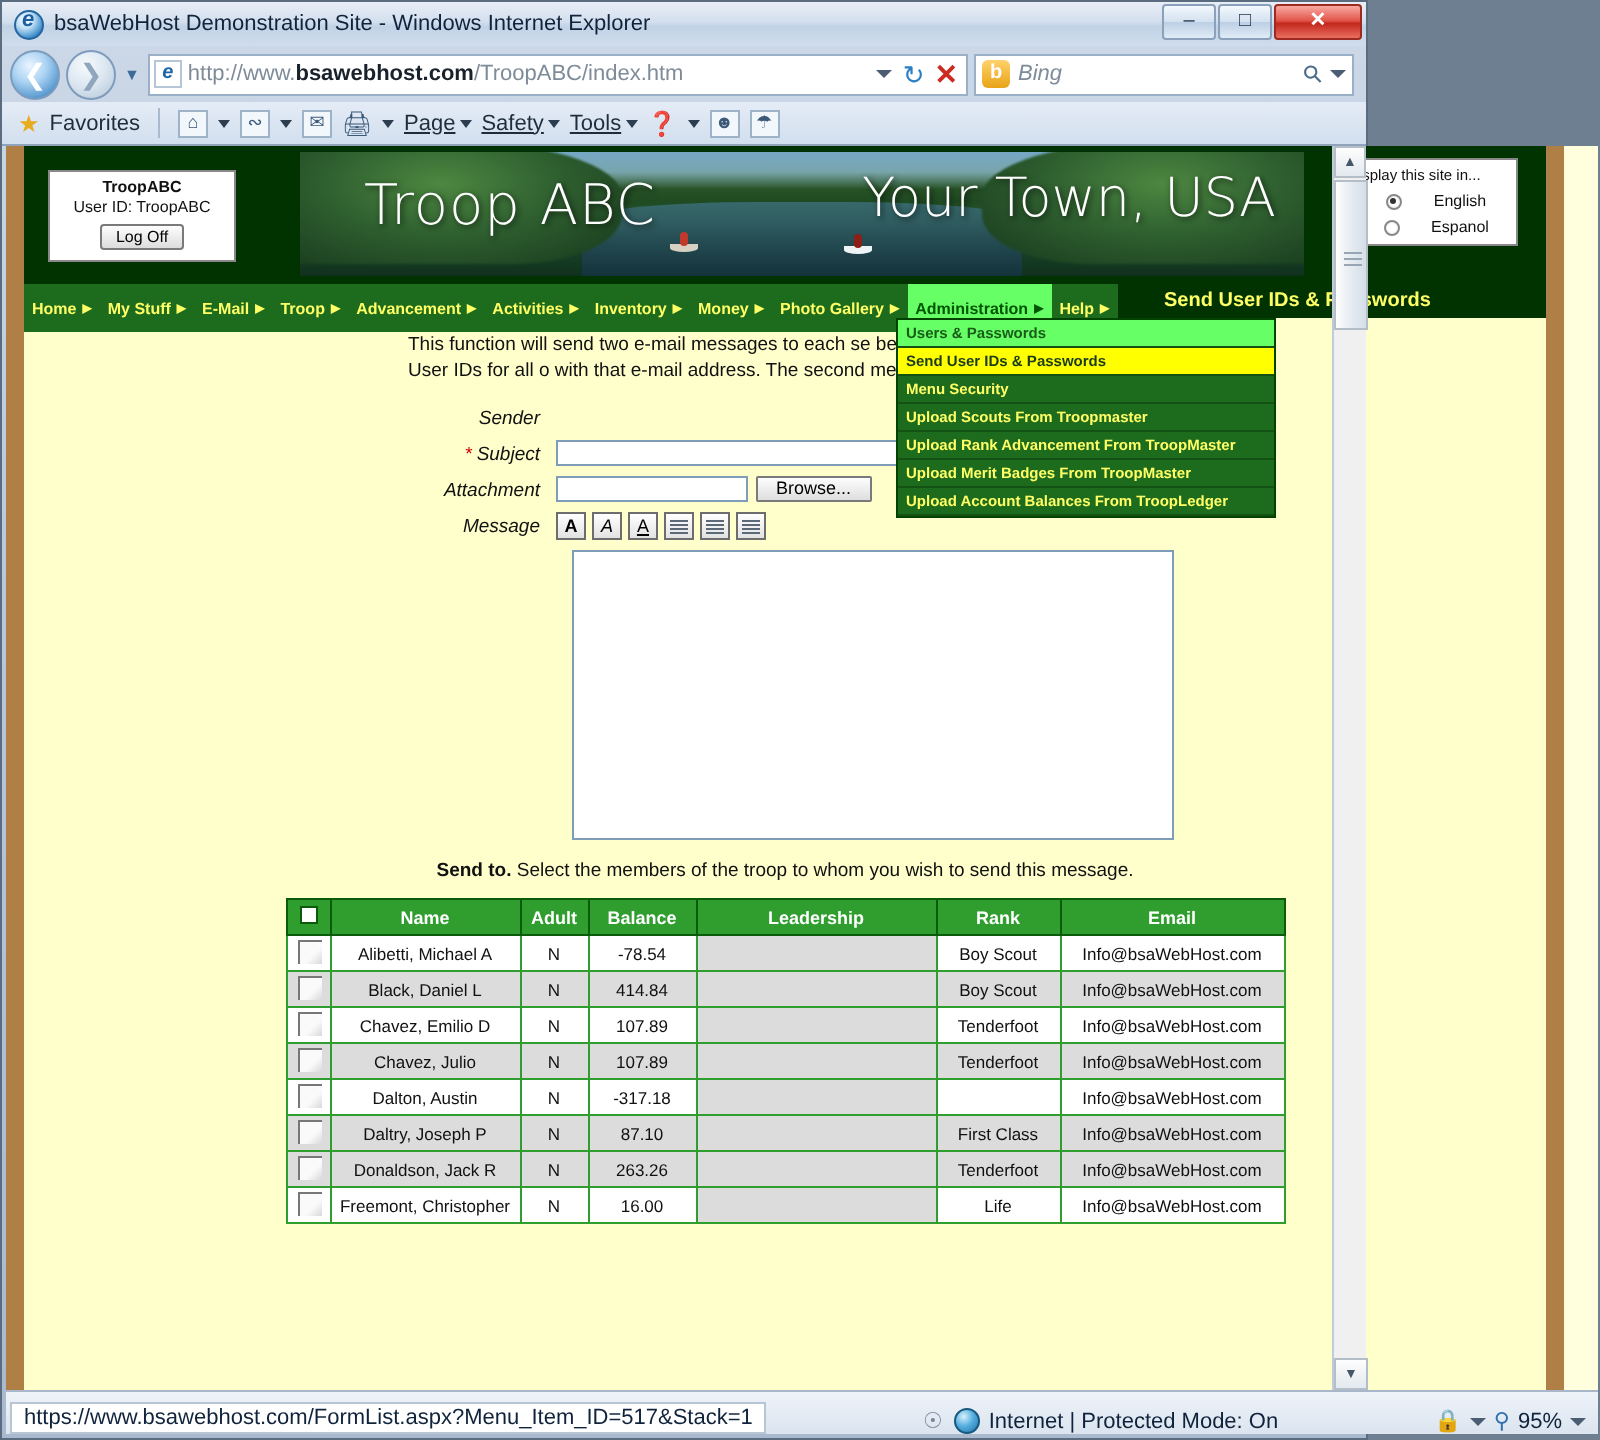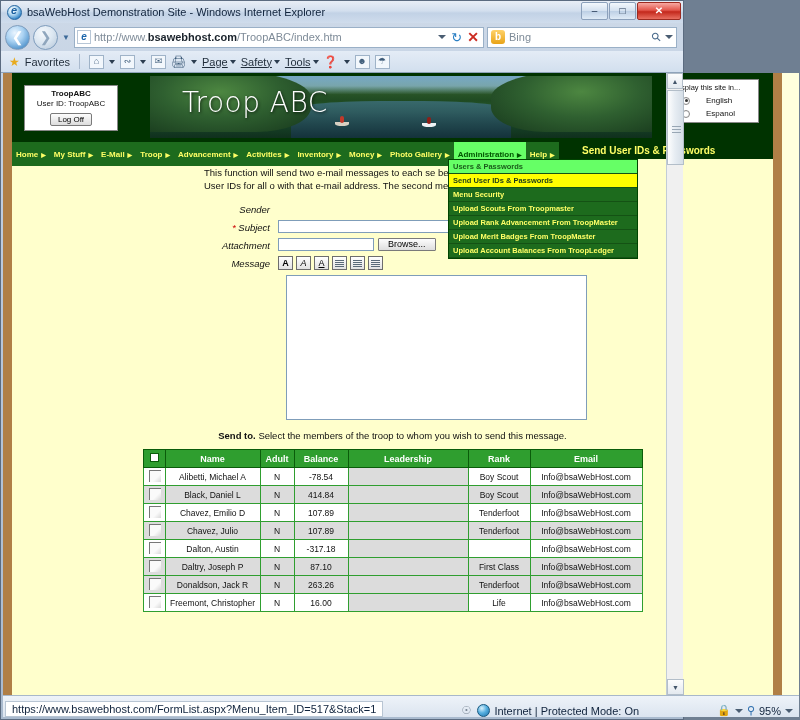--- a/index.html
+++ b/index.html
@@ -89,21 +89,21 @@
 
   .searchbox {
     width: 190px; height: 21px; background: #fff; border: 1px solid #9ab0c7;
     display: flex; align-items: center; padding: 0 3px; gap: 4px;
   }
   .bing-b {
     width: 14px; height: 14px; border-radius: 3px;
     background: linear-gradient(180deg,#ffd26a,#e8a317);
     color: #fff; font-size: 10px; font-weight: bold; line-height: 14px; text-align: center;
   }
-  .search-ph { font-size: 11px; color: #7e8b98; flex: 1; }
+  .search-ph { font-size: 11px; color: #7e8b98; flex: 1; font-style: italic; }
   .mag { color: #4a6b8c; font-size: 12px; transform: rotate(-45deg); }
 
   
   .cmdbar {
     height: 22px; display: flex; align-items: center; gap: 5px;
     padding-left: 8px; border-bottom: 1px solid #8fa3ba;
     background: linear-gradient(180deg,#e4ecf6 0%,#d2dfee 100%);
   }
   .cmdbar .sep { width: 1px; height: 15px; background: #a9bace; margin: 0 4px; }
   .fav-star { color: #e8ab1e; font-size: 12px; }
@@ -180,21 +180,21 @@
     font-size: 27px; color: #ffffff; font-weight: 300;
     font-family: "DejaVu Sans", sans-serif;
     text-shadow: 1px 1px 3px rgba(0,0,0,.7);
   }
 
   .langbox {
     position: absolute; right: 14px; top: 6px; width: 90px;
     background: #fff; border: 1px solid #888; padding: 3px 4px 4px;
   }
   .langbox .lh { font-size: 7.5px; color: #111; }
-  .langopt { font-size: 8px; color: #111; display: flex; align-items: center; gap: 16px; margin-top: 4px; padding-left: 8px; }
+  .langopt { font-size: 8px; color: #111; display: flex; align-items: center; gap: 16px; margin-top: 4px; padding-left: 8px; justify-content: center; }
   .radio {
     width: 8px; height: 8px; border-radius: 50%;
     border: 1px solid #888; background: radial-gradient(circle,#fff 40%,#e8e8e8 100%);
     flex: 0 0 auto; position: relative;
   }
   .radio.on::after {
     content:""; position:absolute; left:1.5px; top:1.5px; width:3px;height:3px;
     border-radius:50%; background:#333;
   }
 
@@ -420,20 +420,21 @@
           <div class="uid">User ID:  TroopABC</div>
           <span class="logoff">Log Off</span>
         </div>
 
         <div class="bannerimg">
           <div class="tree-l"></div>
           <div class="tree-r"></div>
           <div class="canoe c1"></div>
           <div class="canoe c2"></div>
           <div class="banner-title">Troop ABC</div>
+          <div class="banner-sub">Your Town, USA</div>
         </div>
 
         <div class="langbox">
           <div class="lh">Display this site in...</div>
           <label class="langopt">
             <span class="radio on"></span>
             <span>English</span>
           </label>
           <label class="langopt">
             <span class="radio"></span>

